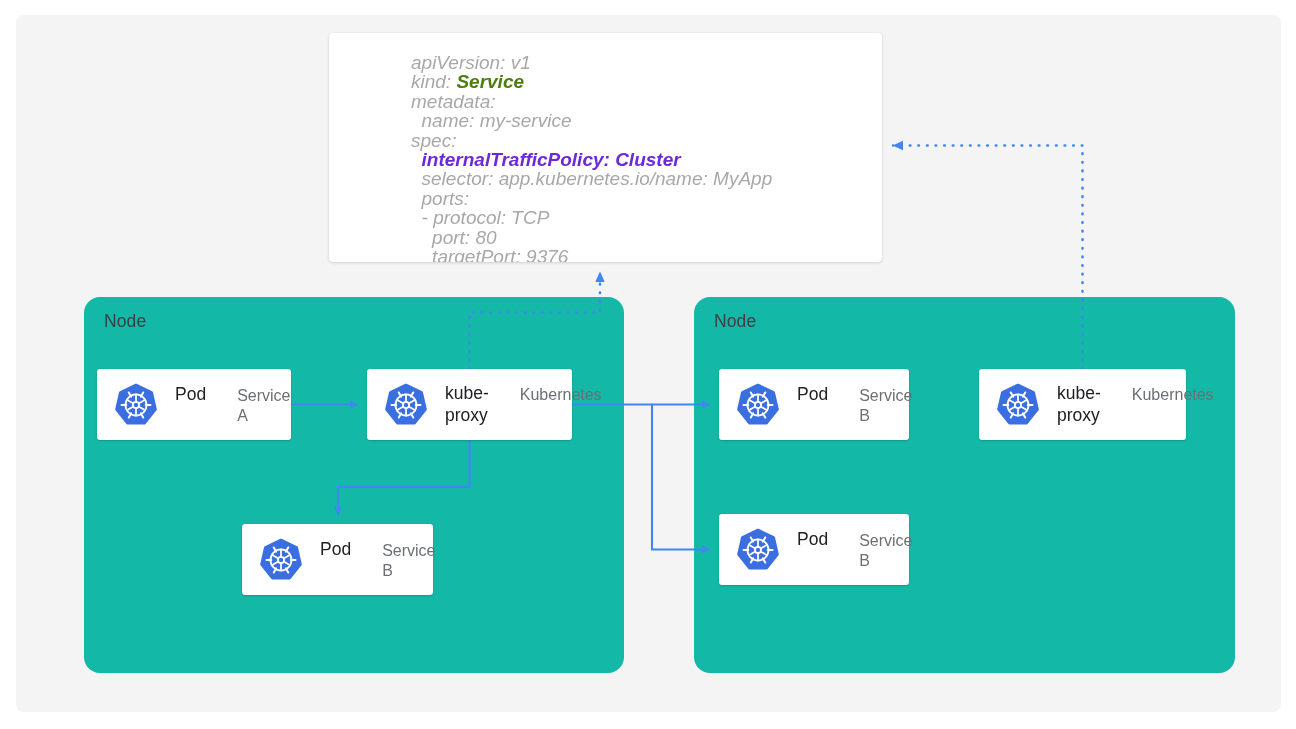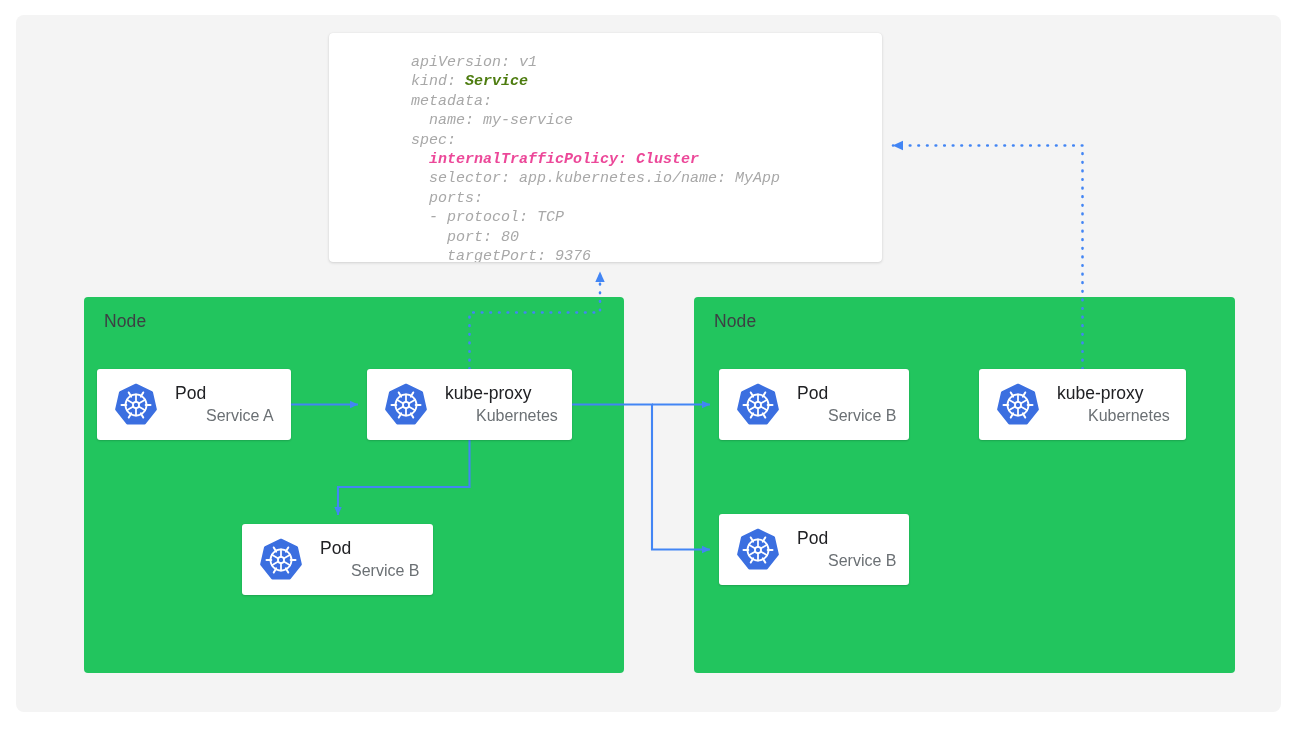--- a/index.html
+++ b/index.html
@@ -38,36 +38,36 @@
     background: #ffffff;
     border-radius: 4px;
     box-shadow: 0 1px 3px rgba(0,0,0,0.14), 0 0 1px rgba(0,0,0,0.10);
     box-sizing: border-box;
     overflow: hidden;
   }
   .yaml-body {
     position: absolute;
     left: 82px;
     top: 20px;
-    font-family: Liberation Mono, monospace;
-    font-size: 15px;
+    font-family: Liberation Sans, sans-serif;
+    font-size: 19px;
     line-height: 19.4px;
     font-style: italic;
     color: #a8a8a8;
     white-space: pre;
   }
   .yaml-line { display: block; white-space: pre; }
-  .yaml-line.bold { font-weight: bold; color: #ec4899; }
+  .yaml-line.bold { font-weight: bold; color: #6d28d9; }
   .yaml-line .bold-part { font-weight: bold; color: #4d7c0f; }
 
   
   .node-panel {
     position: absolute;
-    background: #22c55e;
-    border-radius: 4px;
+    background: #14b8a6;
+    border-radius: 16px;
   }
   #node-left  { left: 68px;  top: 282px; width: 540px; height: 376px; }
   #node-right { left: 678px; top: 282px; width: 541px; height: 376px; }
   .node-label {
     position: absolute;
     left: 20px;
     top: 14px;
     font-size: 17.5px;
     color: #3c4043;
     letter-spacing: .1px;
@@ -85,21 +85,21 @@
   }
   .box .k8s-logo {
     flex: 0 0 auto;
     width: 44px;
     height: 44px;
     margin-left: 17px;
   }
   .box .box-text {
     margin-left: 17px;
     display: flex;
-    flex-direction: column;
+    flex-direction: row;
     justify-content: center;
     line-height: 1.22;
   }
   .box .box-title {
     font-size: 17.5px;
     color: #202124;
   }
   .box .box-sub {
     font-size: 16px;
     color: #6b7074;

